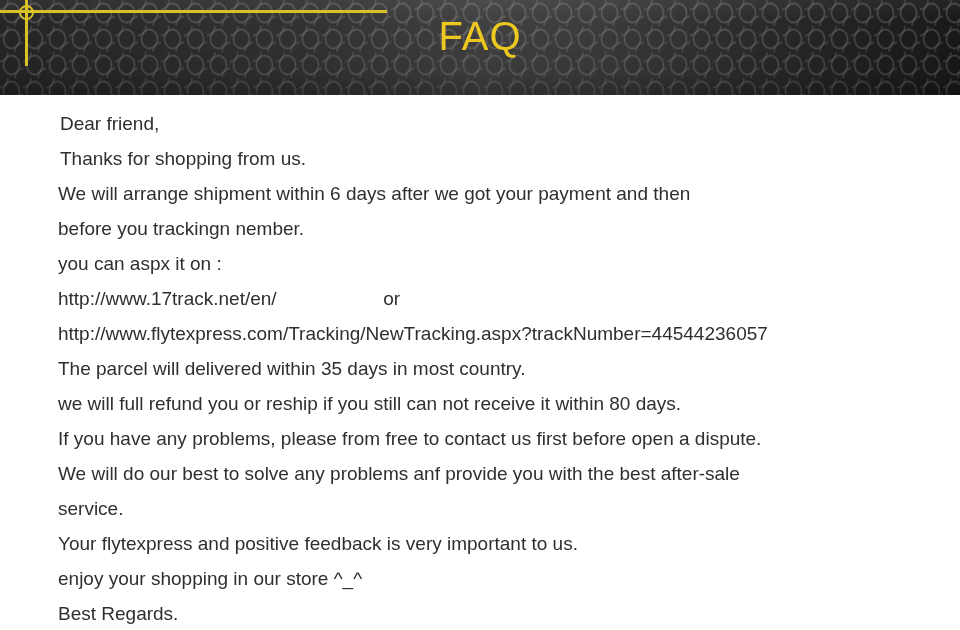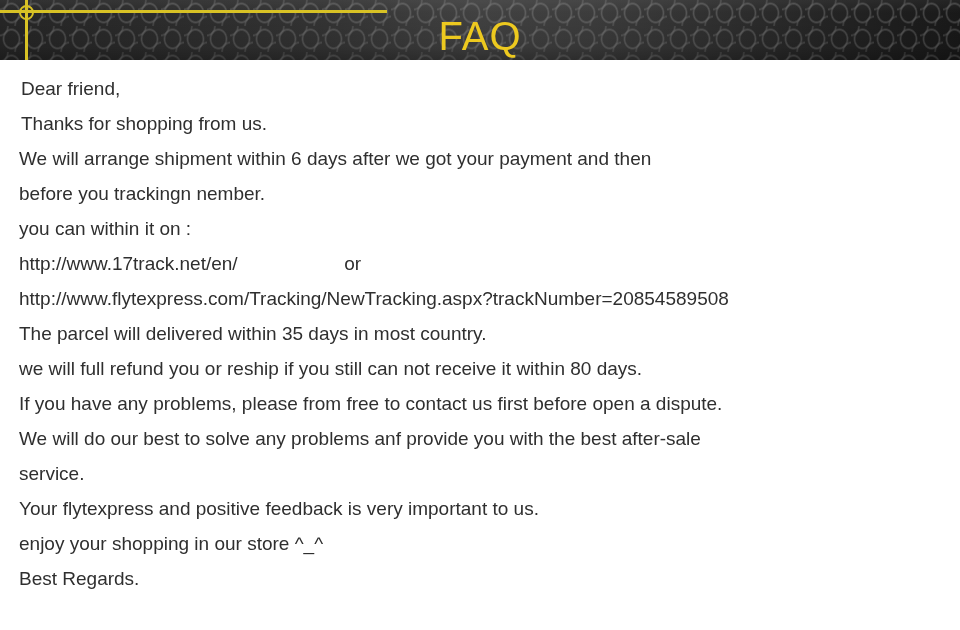--- a/index.html
+++ b/index.html
@@ -13,21 +13,21 @@
     height: 630px;
     overflow: hidden;
     font-family: "Liberation Sans", sans-serif;
     -webkit-font-smoothing: antialiased;
   }
 
   
   #faq-banner {
     position: relative;
     width: 960px;
-    height: 60px;
+    height: 95px;
     overflow: hidden;
     background-color: #3a3a3a;
   }
 
   
   #banner-base {
     position: absolute;
     inset: 0;
     background:
       linear-gradient(90deg,
@@ -112,20 +112,21 @@
     line-height: 48px;
     font-weight: 400;
     letter-spacing: 1px;
     color: #edc91f;
     font-family: "Liberation Sans", sans-serif;
   }
 
   
   #faq-body {
     padding: 11px 0 0 0;
+    margin-left: 39px;
   }
   .faq-line {
     margin: 0;
     padding: 0 6px 0 19px;
     font-size: 19px;
     line-height: 35px;
     color: #2f2f2f;
     white-space: nowrap;
     font-family: "Liberation Sans", sans-serif;
   }
@@ -150,30 +151,30 @@
 <div id="faq-body">
 
   <p class="faq-line indent-1">Dear friend,</p>
 
   <p class="faq-line indent-1">Thanks for shopping from us.</p>
 
   <p class="faq-line">We will arrange shipment within 6 days after we got your payment and then</p>
 
   <p class="faq-line">before you trackingn nember.</p>
 
-  <p class="faq-line">you can within it on :</p>
+  <p class="faq-line">you can aspx it on :</p>
 
   <p class="faq-line">
     <span>http://www.17track.net/en/</span>
     <span class="url-gap"></span>
     <span>or</span>
   </p>
 
   <p class="faq-line">
-    <span>http://www.flytexpress.com/Tracking/NewTracking.aspx?trackNumber=20854589508</span>
+    <span>http://www.flytexpress.com/Tracking/NewTracking.aspx?trackNumber=44544236057</span>
   </p>
 
   <p class="faq-line">The parcel will delivered within 35 days in most country.</p>
 
   <p class="faq-line">we will full refund you or reship if you still can not receive it within 80 days.</p>
 
   <p class="faq-line">If you have any problems, please from free to contact us first before open a dispute.</p>
 
   <p class="faq-line">We will do our best to solve any problems anf provide you with the best after-sale</p>
 

